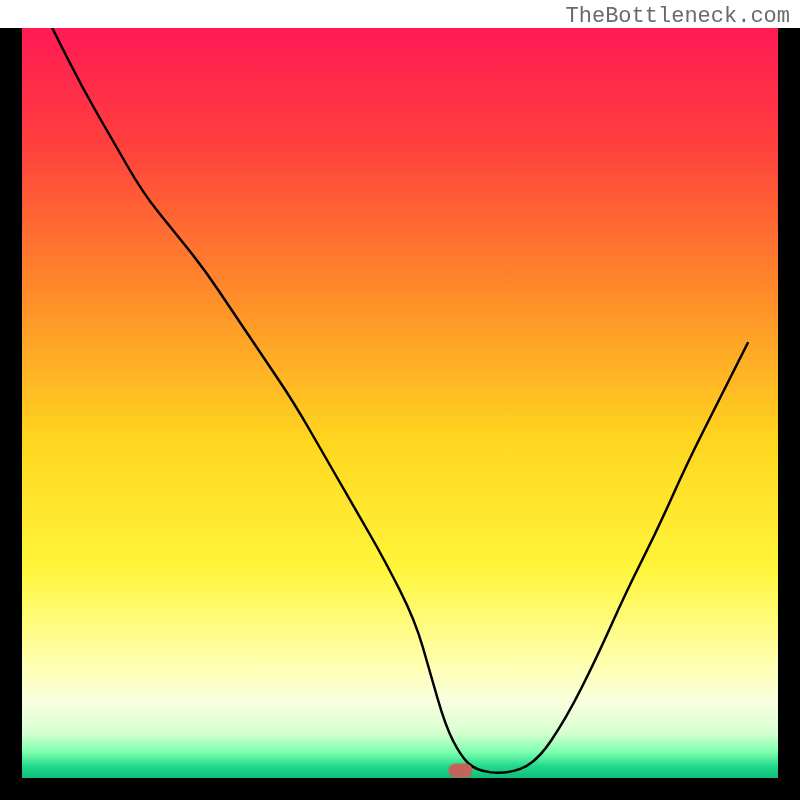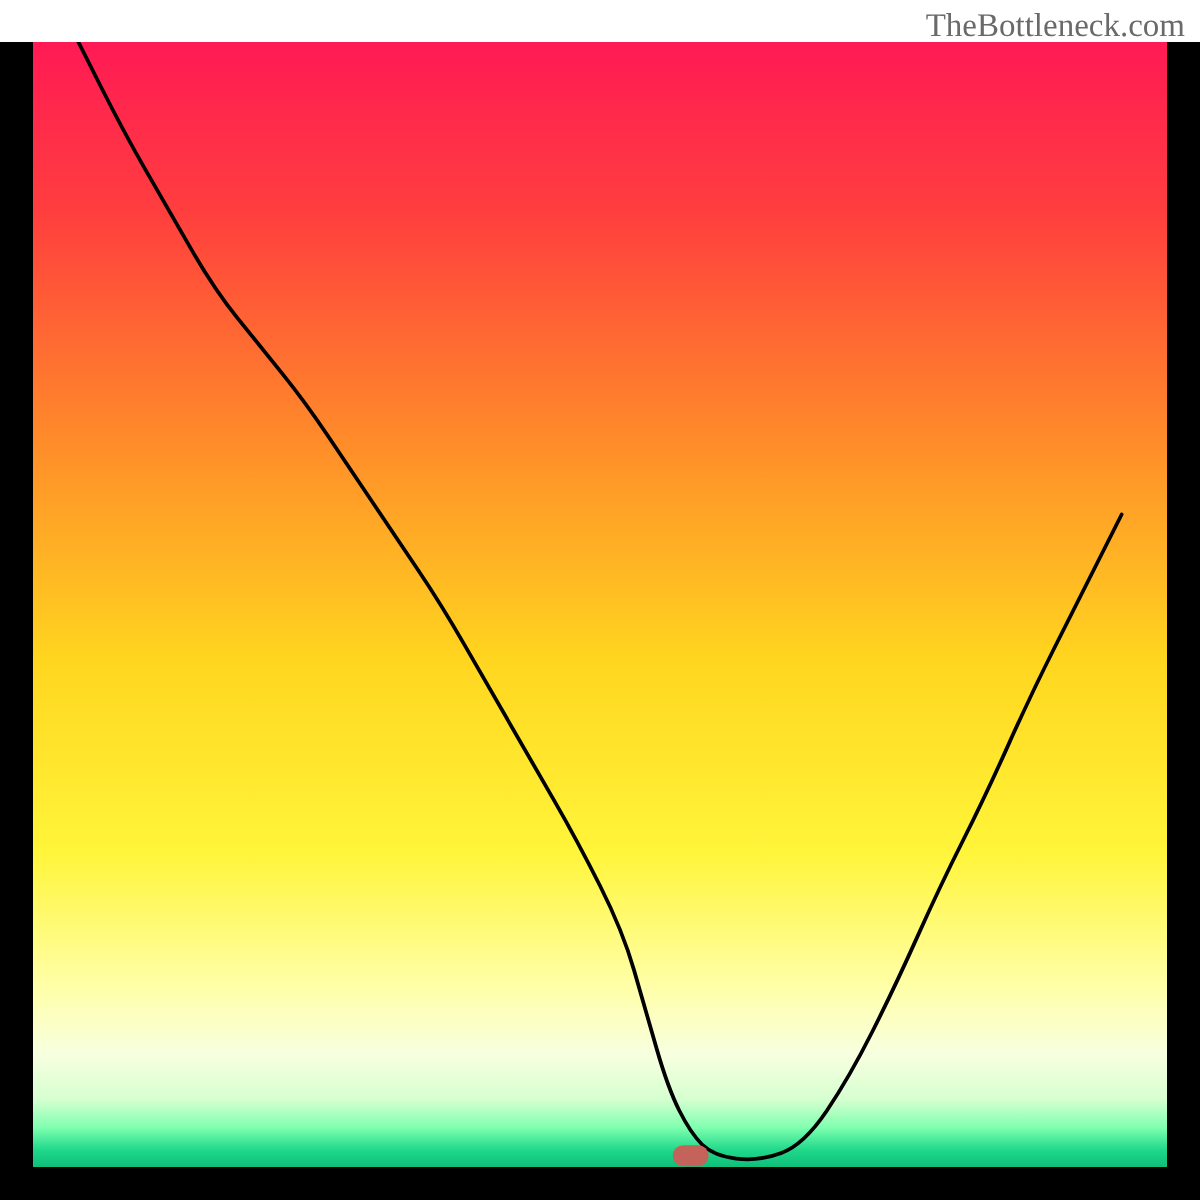--- a/index.html
+++ b/index.html
@@ -12,21 +12,21 @@
   }
   .chart-container {
     position: relative;
     width: 800px;
     height: 800px;
   }
   .watermark {
     position: absolute;
     top: 4px;
     right: 10px;
-    font-family: Liberation Serif, serif;
+    font-family: Liberation Mono, monospace;
     font-size: 22px;
     color: #6a6a6a;
     font-weight: 500;
     z-index: 10;
     margin-left: 32px;
   }
   svg {
     display: block;
   }
 </style>

